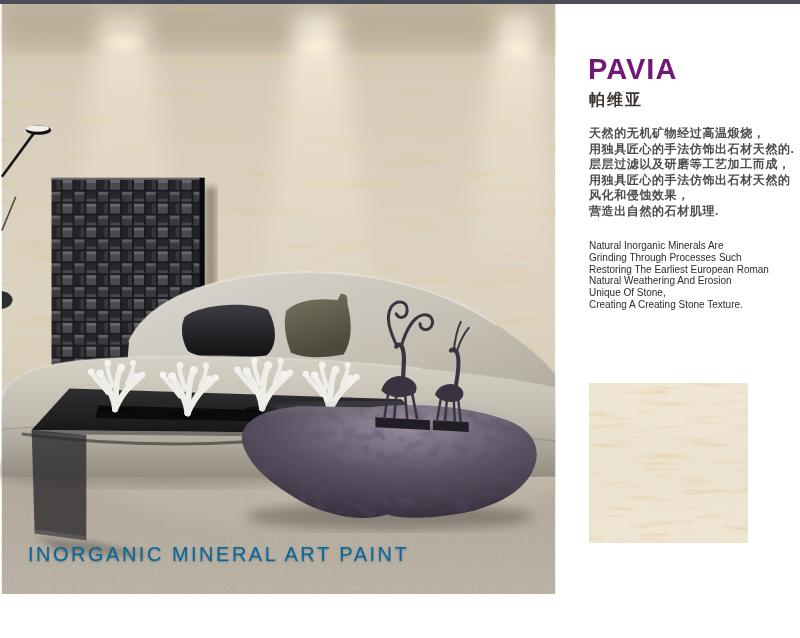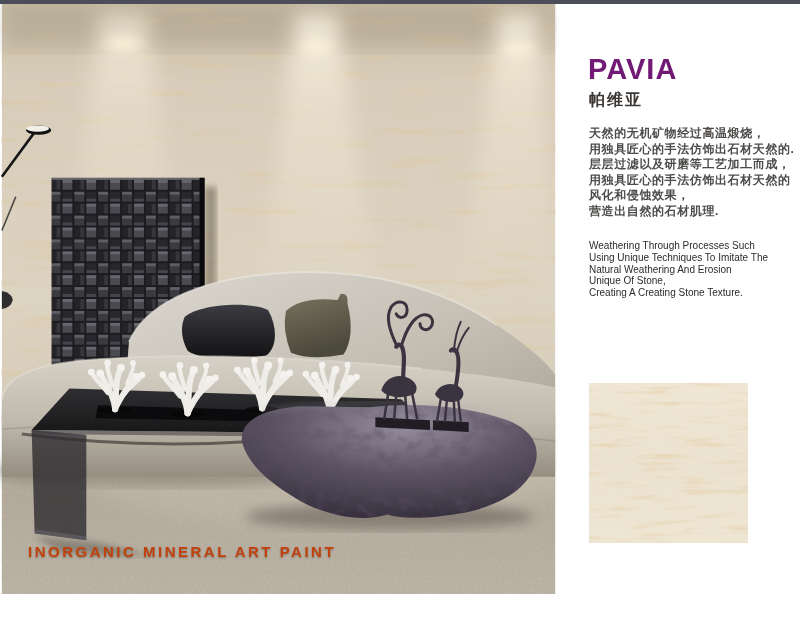--- a/index.html
+++ b/index.html
@@ -4,22 +4,22 @@
 <style>
   html,body{margin:0;padding:0;background:#ffffff;}
   .page{
     position:relative;width:800px;height:638px;background:#ffffff;overflow:hidden;
     font-family:"Liberation Sans", sans-serif;
   }
   .top-bar{position:absolute;left:0;top:0;width:800px;height:4px;background:#4b4e59;}
   .photo{position:absolute;left:0;top:4px;width:557px;height:590px;overflow:hidden;}
   .photo svg{display:block;}
   .photo-caption{
-    position:absolute;left:28px;top:539px;color:#c2410c;font-weight:bold;
-    font-size:15px;letter-spacing:2.5px;text-shadow:0 1px 2px rgba(60,55,48,.45);
+    position:absolute;left:28px;top:539px;color:#0369a1;font-weight:normal;
+    font-size:20px;letter-spacing:2.5px;text-shadow:0 1px 2px rgba(60,55,48,.45);
     white-space:nowrap;
   }
   .panel{position:absolute;left:557px;top:4px;width:243px;height:634px;background:#ffffff;}
   .product-title{
     position:absolute;left:31px;top:50px;margin:0;font-size:29px;font-weight:bold;
     color:#701a75;letter-spacing:1px;line-height:30px;
   }
   .product-title-cn{
     position:absolute;left:32px;top:86px;font-size:16px;font-weight:bold;
     color:#3d3733;letter-spacing:2px;
@@ -279,22 +279,23 @@
     <div class="desc-cn">
       <div class="line">天然的无机矿物经过高温煅烧，</div>
       <div class="line">用独具匠心的手法仿饰出石材天然的.</div>
       <div class="line">层层过滤以及研磨等工艺加工而成，</div>
       <div class="line">用独具匠心的手法仿饰出石材天然的</div>
       <div class="line">风化和侵蚀效果，</div>
       <div class="line">营造出自然的石材肌理.</div>
     </div>
 
     <div class="desc-en">
-      <div class="line">Weathering Through Processes Such</div>
-      <div class="line">Using Unique Techniques To Imitate The</div>
+      <div class="line">Natural Inorganic Minerals Are</div>
+      <div class="line">Grinding Through Processes Such</div>
+      <div class="line">Restoring The Earliest European Roman</div>
       <div class="line">Natural Weathering And Erosion</div>
       <div class="line">Unique Of Stone,</div>
       <div class="line">Creating A Creating Stone Texture.</div>
     </div>
 
     <div class="swatch">
       <svg width="159" height="160" viewBox="0 0 159 160" xmlns="http://www.w3.org/2000/svg">
         <defs>
           <filter id="swatchTex" x="0%" y="0%" width="100%" height="100%">
             <feTurbulence type="fractalNoise" baseFrequency="0.022 0.17" numOctaves="4" seed="5" result="n"></feTurbulence>

